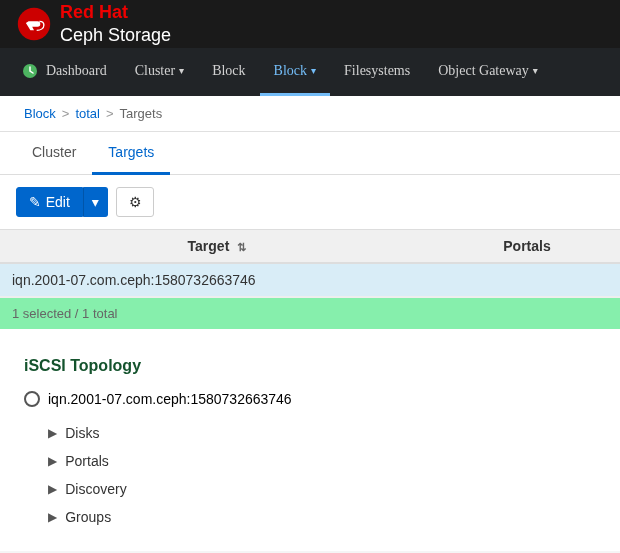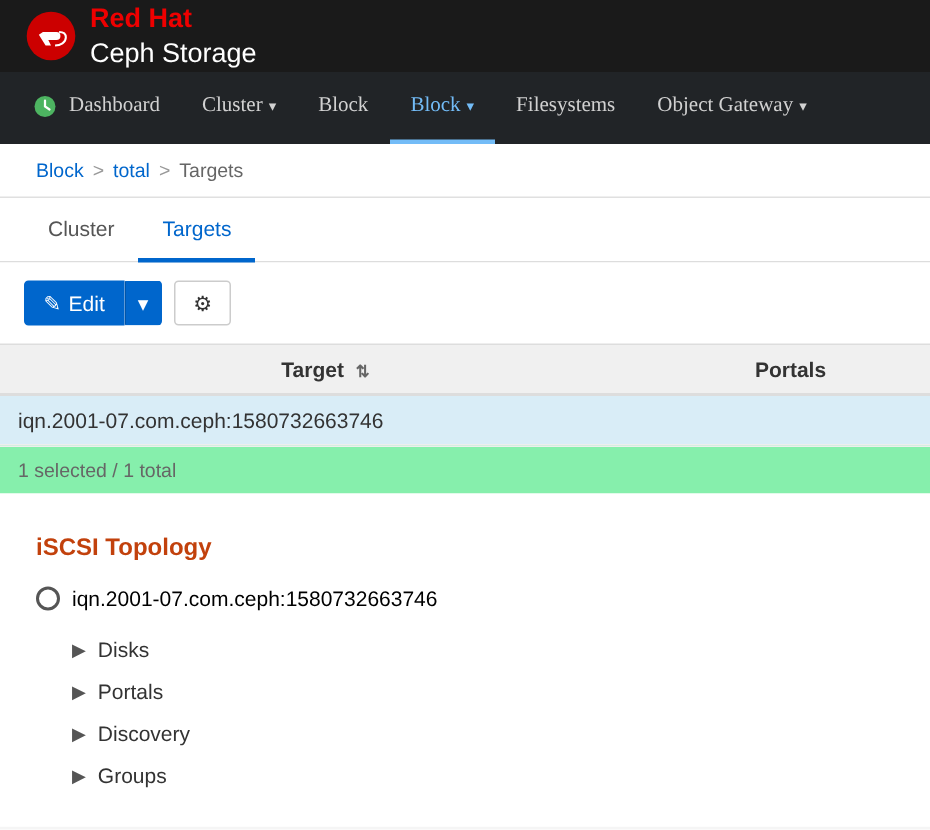--- a/index.html
+++ b/index.html
@@ -191,21 +191,21 @@
 
     
     .topology-section {
       padding: 20px 24px;
       background: white;
       margin-top: 8px;
     }
     .topology-title {
       font-size: 16px;
       font-weight: 600;
-      color: #c2410c;
+      color: #14532d;
       margin-bottom: 16px;
     }
     .topology-target {
       display: flex;
       align-items: center;
       gap: 8px;
       margin-bottom: 12px;
       font-size: 14px;
     }
     .topology-children {

